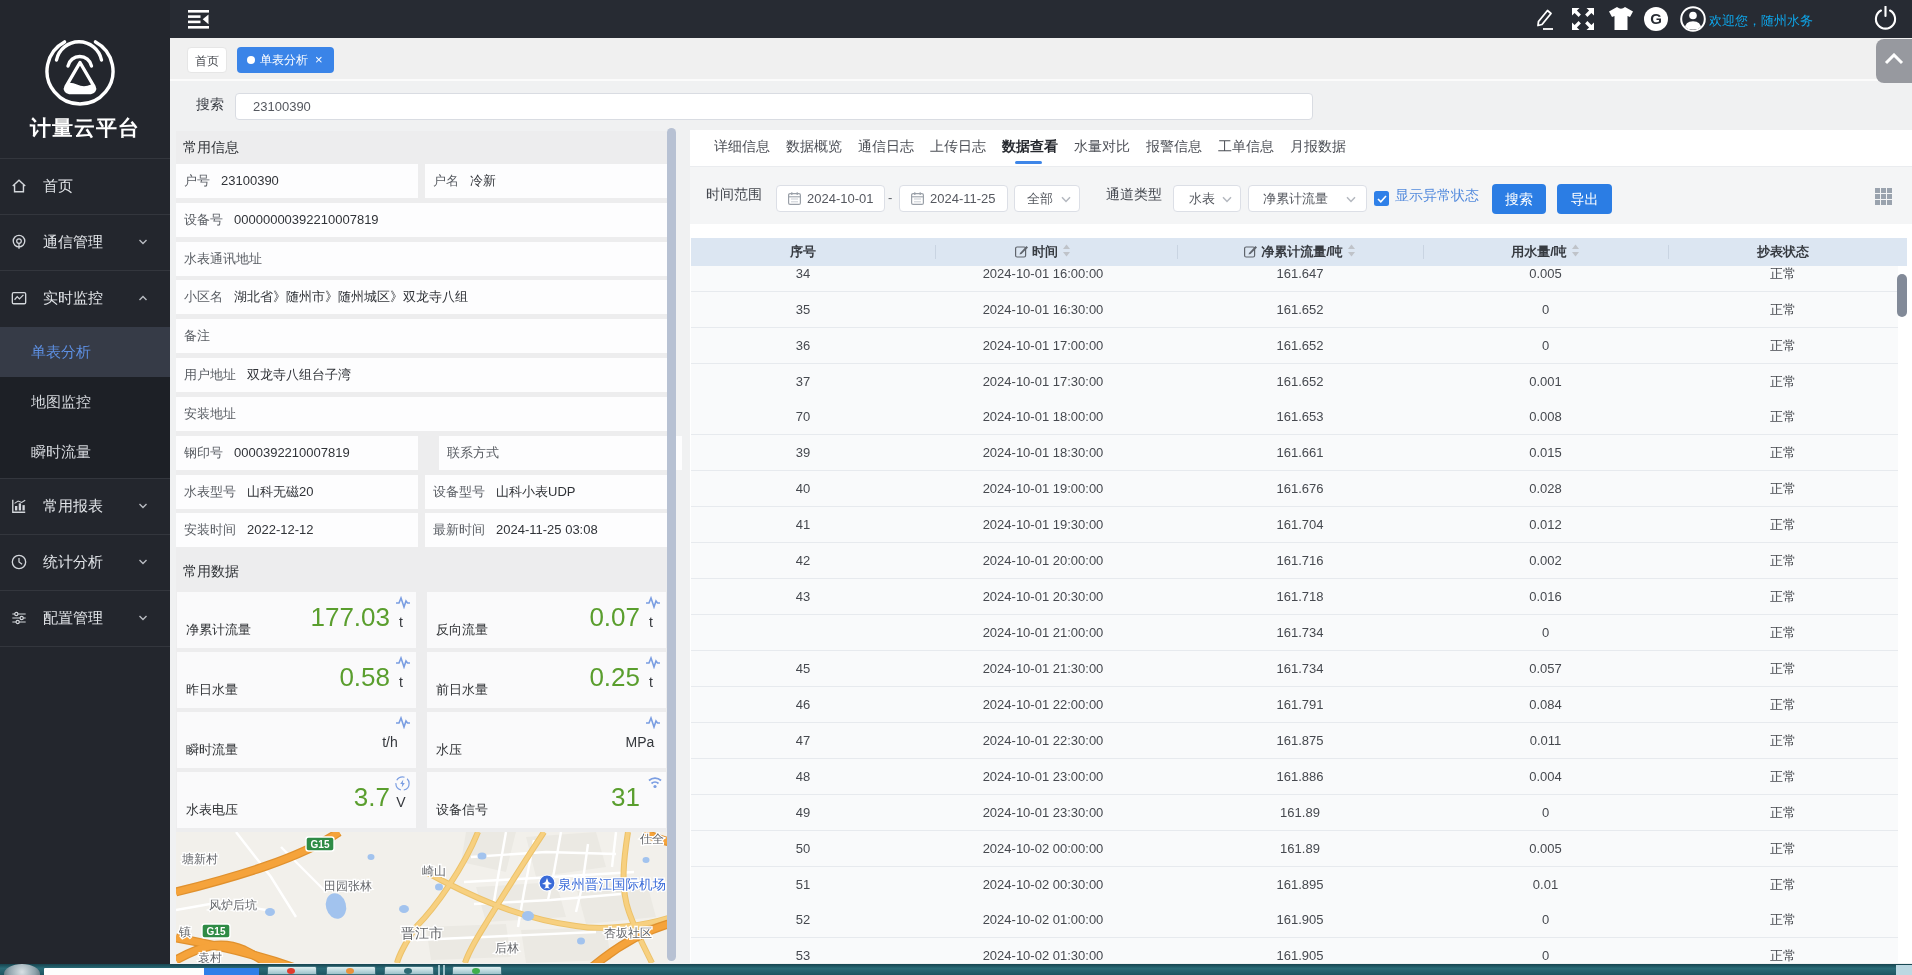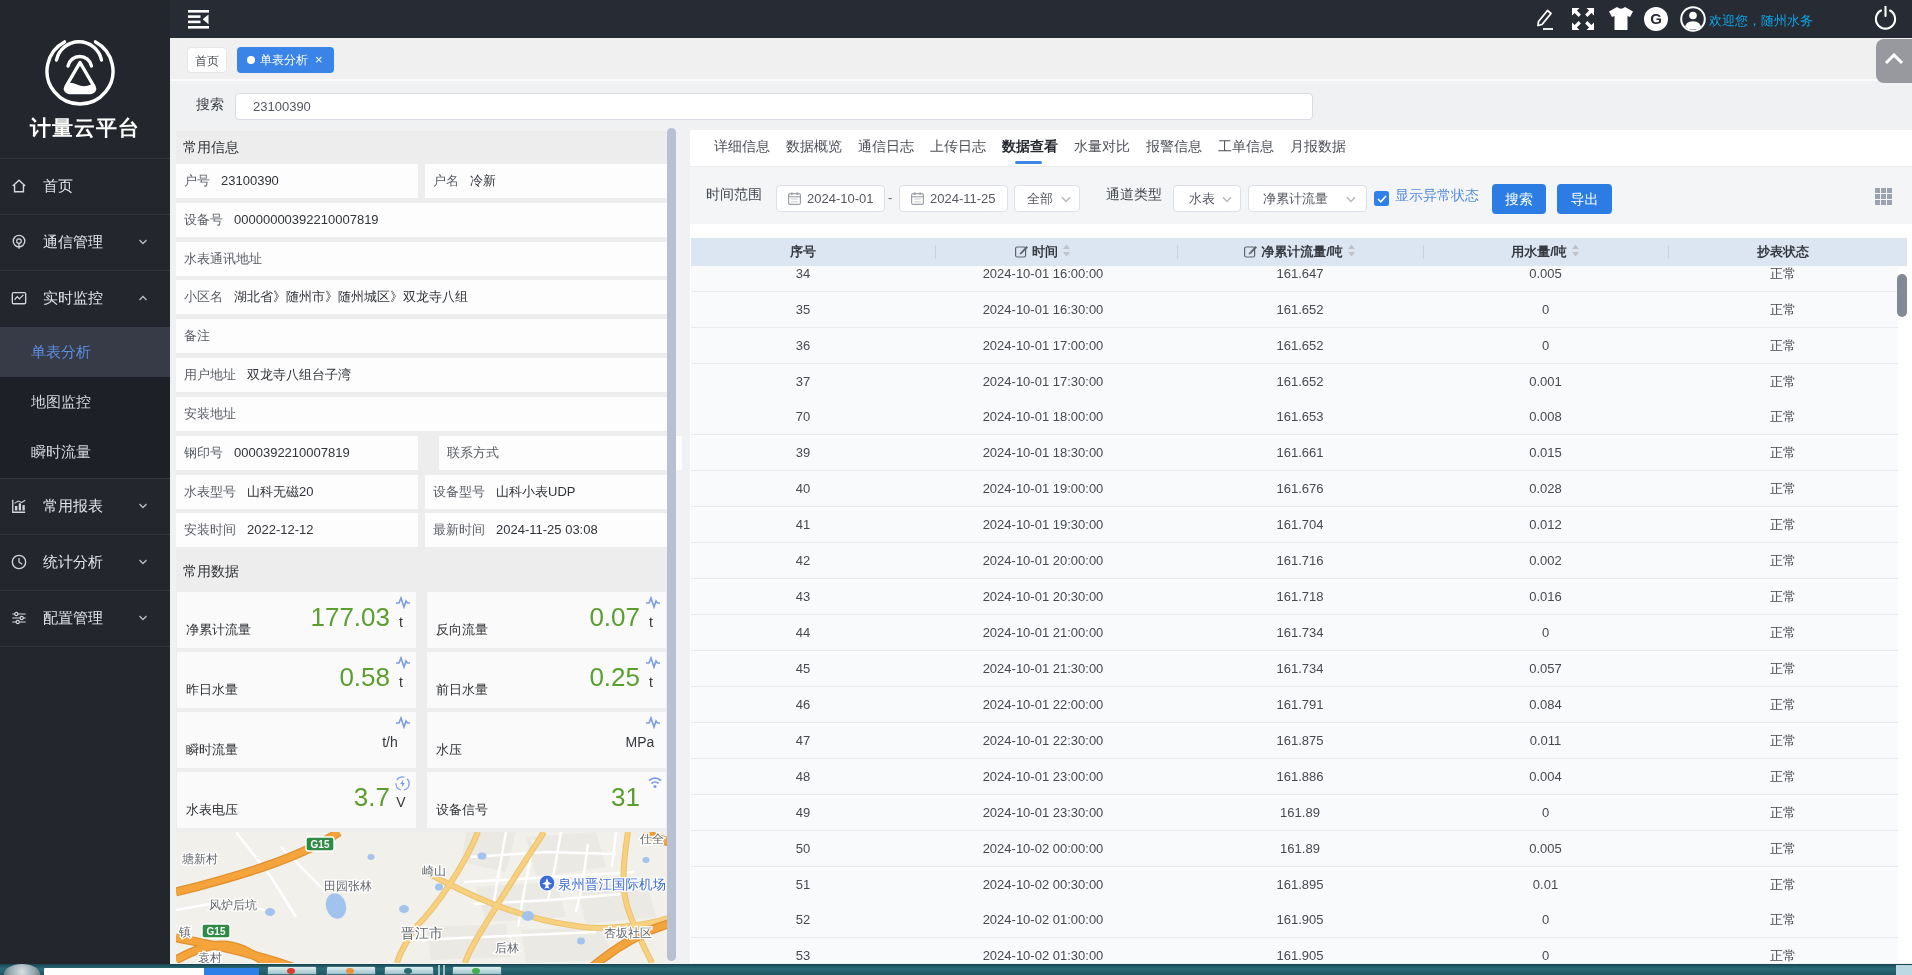--- a/index.html
+++ b/index.html
@@ -534,21 +534,20 @@
         <div class="td" style="left:977px;width:230px;">正常</div>
       </div>
 <div class="tr" style="top:313.1px;">
         <div class="td" style="left:0;width:224px;">43</div>
         <div class="td" style="left:231px;width:242px;">2024-10-01 20:30:00</div>
         <div class="td" style="left:486px;width:246px;">161.718</div>
         <div class="td" style="left:732px;width:245px;">0.016</div>
         <div class="td" style="left:977px;width:230px;">正常</div>
       </div>
 <div class="tr" style="top:349.0px;">
-        <div class="td" style="left:0;width:224px;">44</div>
         <div class="td" style="left:231px;width:242px;">2024-10-01 21:00:00</div>
         <div class="td" style="left:486px;width:246px;">161.734</div>
         <div class="td" style="left:732px;width:245px;">0</div>
         <div class="td" style="left:977px;width:230px;">正常</div>
       </div>
 <div class="tr" style="top:384.9px;">
         <div class="td" style="left:0;width:224px;">45</div>
         <div class="td" style="left:231px;width:242px;">2024-10-01 21:30:00</div>
         <div class="td" style="left:486px;width:246px;">161.734</div>
         <div class="td" style="left:732px;width:245px;">0.057</div>

